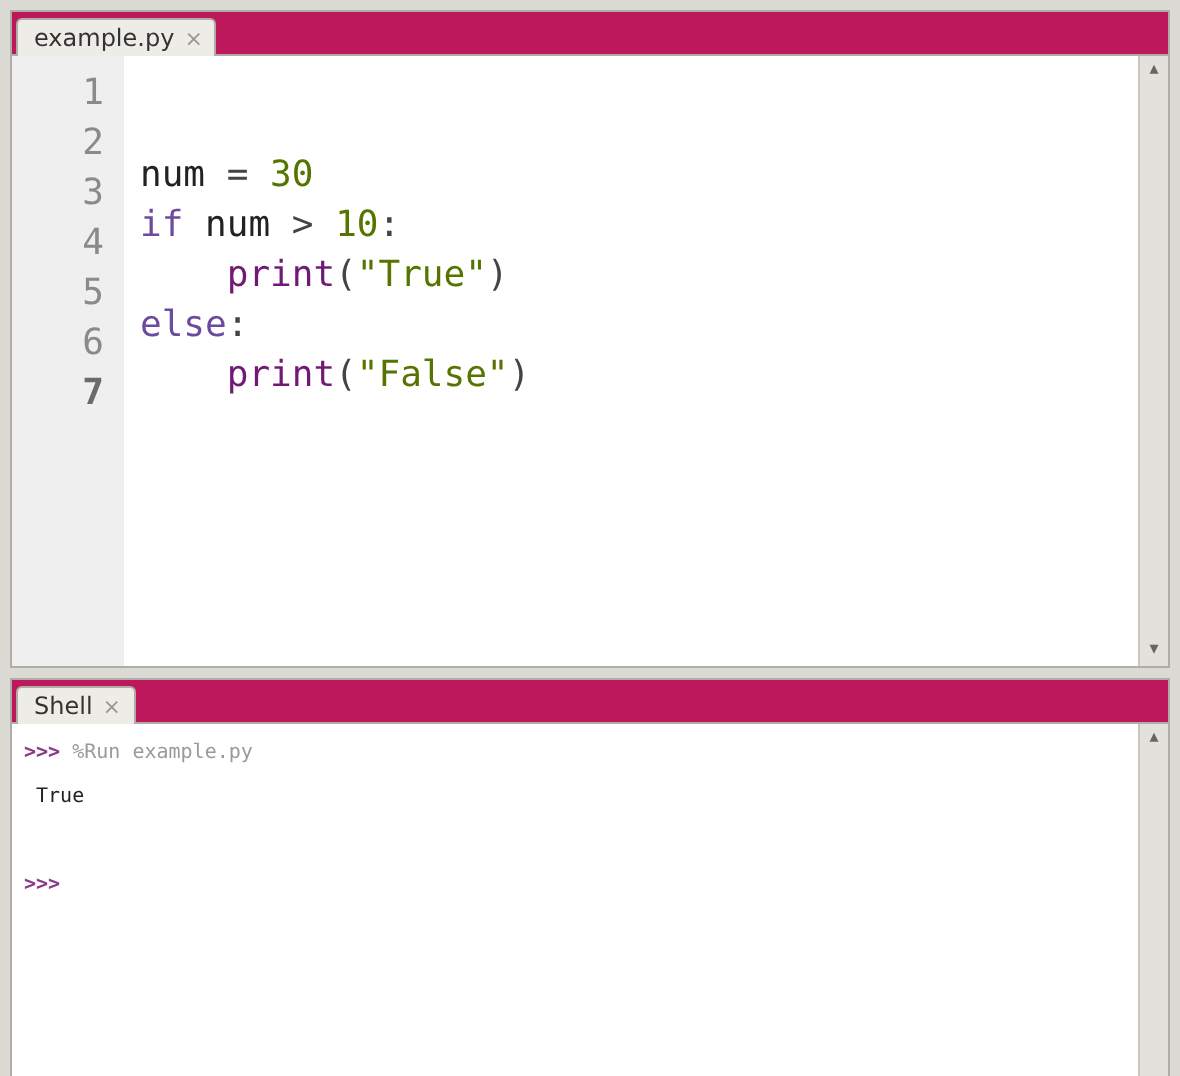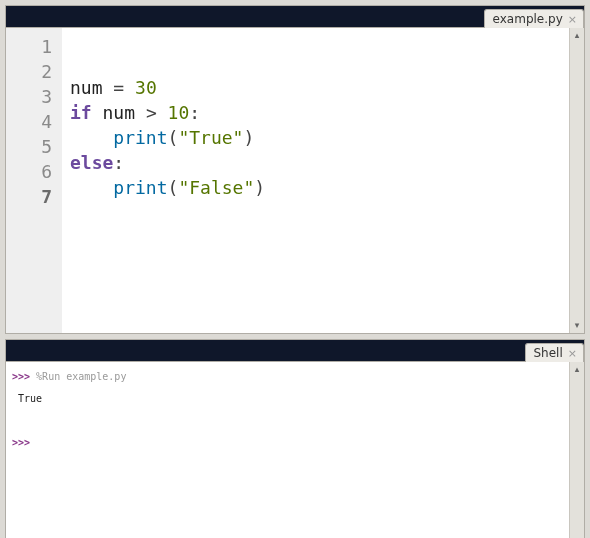--- a/index.html
+++ b/index.html
@@ -18,22 +18,21 @@
     position: relative;
   }
   .editor-panel { height: 329px; margin-bottom: 5px; }
   .shell-panel { height: 244px; }
   .tabs {
     height: 22px;
     display: flex;
     align-items: flex-end;
     padding-left: 2px;
     border-bottom: 1px solid #b0ada6;
-    background: #0f172a;
-    justify-content: flex-end;
+    background: #be185d;
   }
   .tab {
     background: #efece6;
     border: 1px solid #b0ada6;
     border-bottom: none;
     border-radius: 3px 3px 0 0;
     padding: 2px 6px 2px 8px;
     font-size: 12px;
     color: #333;
     display: flex;
@@ -70,23 +69,23 @@
   .code {
     flex: 1;
     padding: 22px 6px 6px 8px;
     font-family: "DejaVu Sans Mono", Consolas, monospace;
     font-size: 18px;
     line-height: 25px;
     white-space: pre;
     color: #222;
     overflow: hidden;
   }
-  .kw { color: #6c4a9e; font-weight: bold; margin-top: 23px; }
+  .kw { color: #6c4a9e; font-weight: normal; margin-top: 23px; }
   .num { color: #557500; }
-  .fn { color: #0369a1; }
+  .fn { color: #701a75; }
   .str { color: #557500; }
   .op { color: #444; }
   .shell-content {
     flex: 1;
     padding: 4px 6px;
     font-family: "DejaVu Sans Mono", Consolas, monospace;
     font-size: 10px;
     line-height: 22px;
     white-space: pre;
     color: #222;

